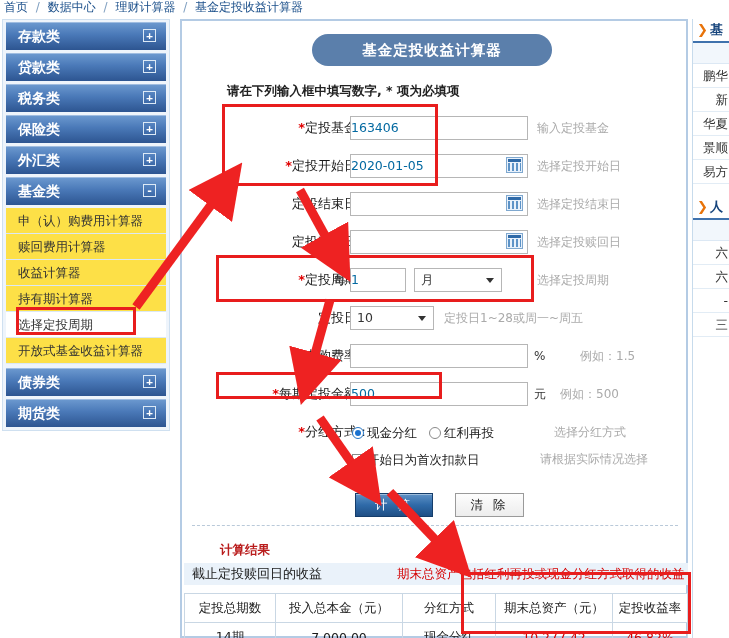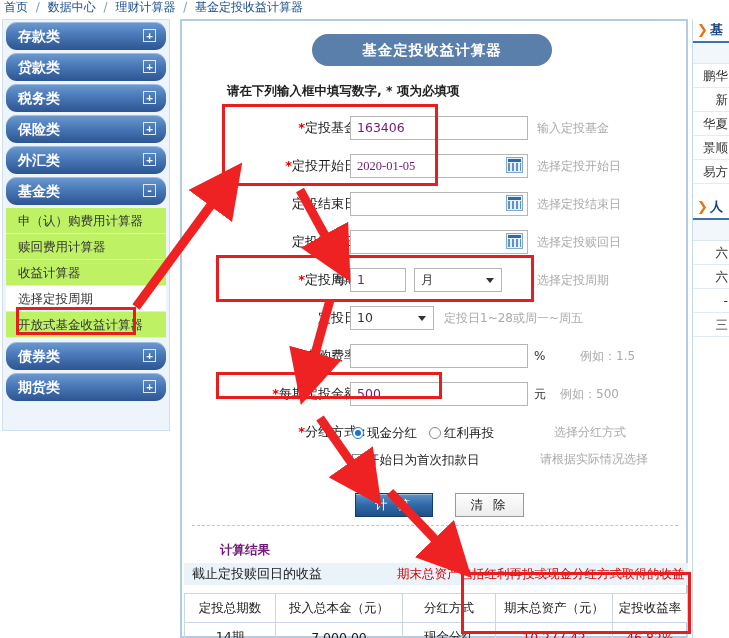--- a/index.html
+++ b/index.html
@@ -38,21 +38,21 @@
     height: 412px;
     background: #eef4fb;
     border: 1px solid #cfe0f0;
     box-sizing: border-box;
     padding: 2px 3px;
   }
   .cat {
     position: relative;
     height: 28px;
     margin-bottom: 3px;
-    border-radius: 11px;
+    border-radius: 0;
     background: linear-gradient(to bottom, #6d9ad0 0%, #4a79b8 45%, #2d5591 100%);
     box-shadow: inset 0 1px 0 rgba(255,255,255,.35);
     color: #ffffff;
     font-size: 14px;
     font-weight: bold;
     line-height: 28px;
     padding-left: 12px;
     box-sizing: border-box;
     cursor: pointer;
   }
@@ -69,21 +69,21 @@
     text-align: center;
     font-family: "DejaVu Sans Mono", monospace;
   }
   .sub {
     height: 26px;
     line-height: 26px;
     font-size: 12.5px;
     color: #333333;
     padding-left: 12px;
     border-bottom: 1px solid #dbe8f5;
-    background: #bef264;
+    background: #fde047;
     cursor: pointer;
     box-sizing: border-box;
   }
   .sub.sel { background: #ffffff; }
 
   
   #main {
     position: absolute;
     left: 180px; top: 19px;
     width: 508px; height: 619px;
@@ -128,25 +128,24 @@
   }
   .lbl .star { color: #e00000; font-weight: bold; }
   .inp {
     position: absolute;
     left: 168px; top: 2px;
     width: 178px; height: 24px;
     border: 1px solid #b6b6b6;
     background: #ffffff;
     box-sizing: border-box;
     font-size: 12.5px;
-    color: #701a75;
+    color: #0369a1;
     line-height: 22px;
-    padding-left: 6px;
-  }
-  .inp.date { width: 178px; font-family: Liberation Serif, serif; }
+  }
+  .inp.date { width: 178px; }
   .cal {
     position: absolute;
     left: 324px; top: 5px;
     width: 17px; height: 16px;
     background: #e8f1fb;
     border: 1px solid #7fa8cf;
     box-sizing: border-box;
     cursor: pointer;
     overflow: hidden;
   }
@@ -268,21 +267,21 @@
     width: 486px;
     border-top: 1px dashed #b9c9d9;
   }
 
   
   #res-title {
     position: absolute;
     left: 38px; top: 521px;
     font-size: 12.5px;
     font-weight: bold;
-    color: #701a75;
+    color: #b91c1c;
   }
   #res-band {
     position: absolute;
     left: 2px; top: 542px;
     width: 504px; height: 22px;
     background: #eaf2fa;
   }
   #res-band-label {
     position: absolute;
     left: 10px; top: 543px;
@@ -402,20 +401,21 @@
       <span class="pm">+</span>
     </div>
     <div class="cat">
       <span>基金类</span>
       <span class="pm">-</span>
     </div>
 
     <div class="sub">申（认）购费用计算器</div>
     <div class="sub">赎回费用计算器</div>
     <div class="sub">收益计算器</div>
+    <div class="sub">持有期计算器</div>
     <div class="sub sel">选择定投周期</div>
     <div class="sub">开放式基金收益计算器</div>
 
     <div class="cat" style="margin-top:4px">
       <span>债券类</span>
       <span class="pm">+</span>
     </div>
     <div class="cat">
       <span>期货类</span>
       <span class="pm">+</span>

